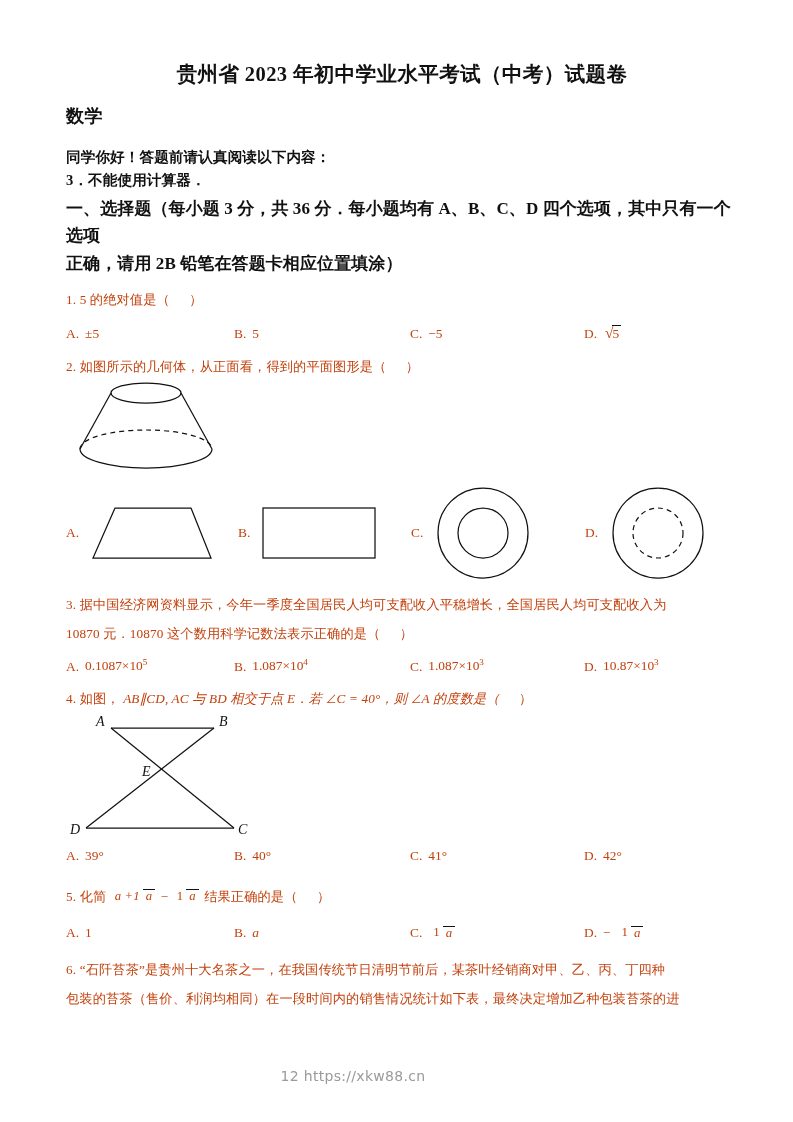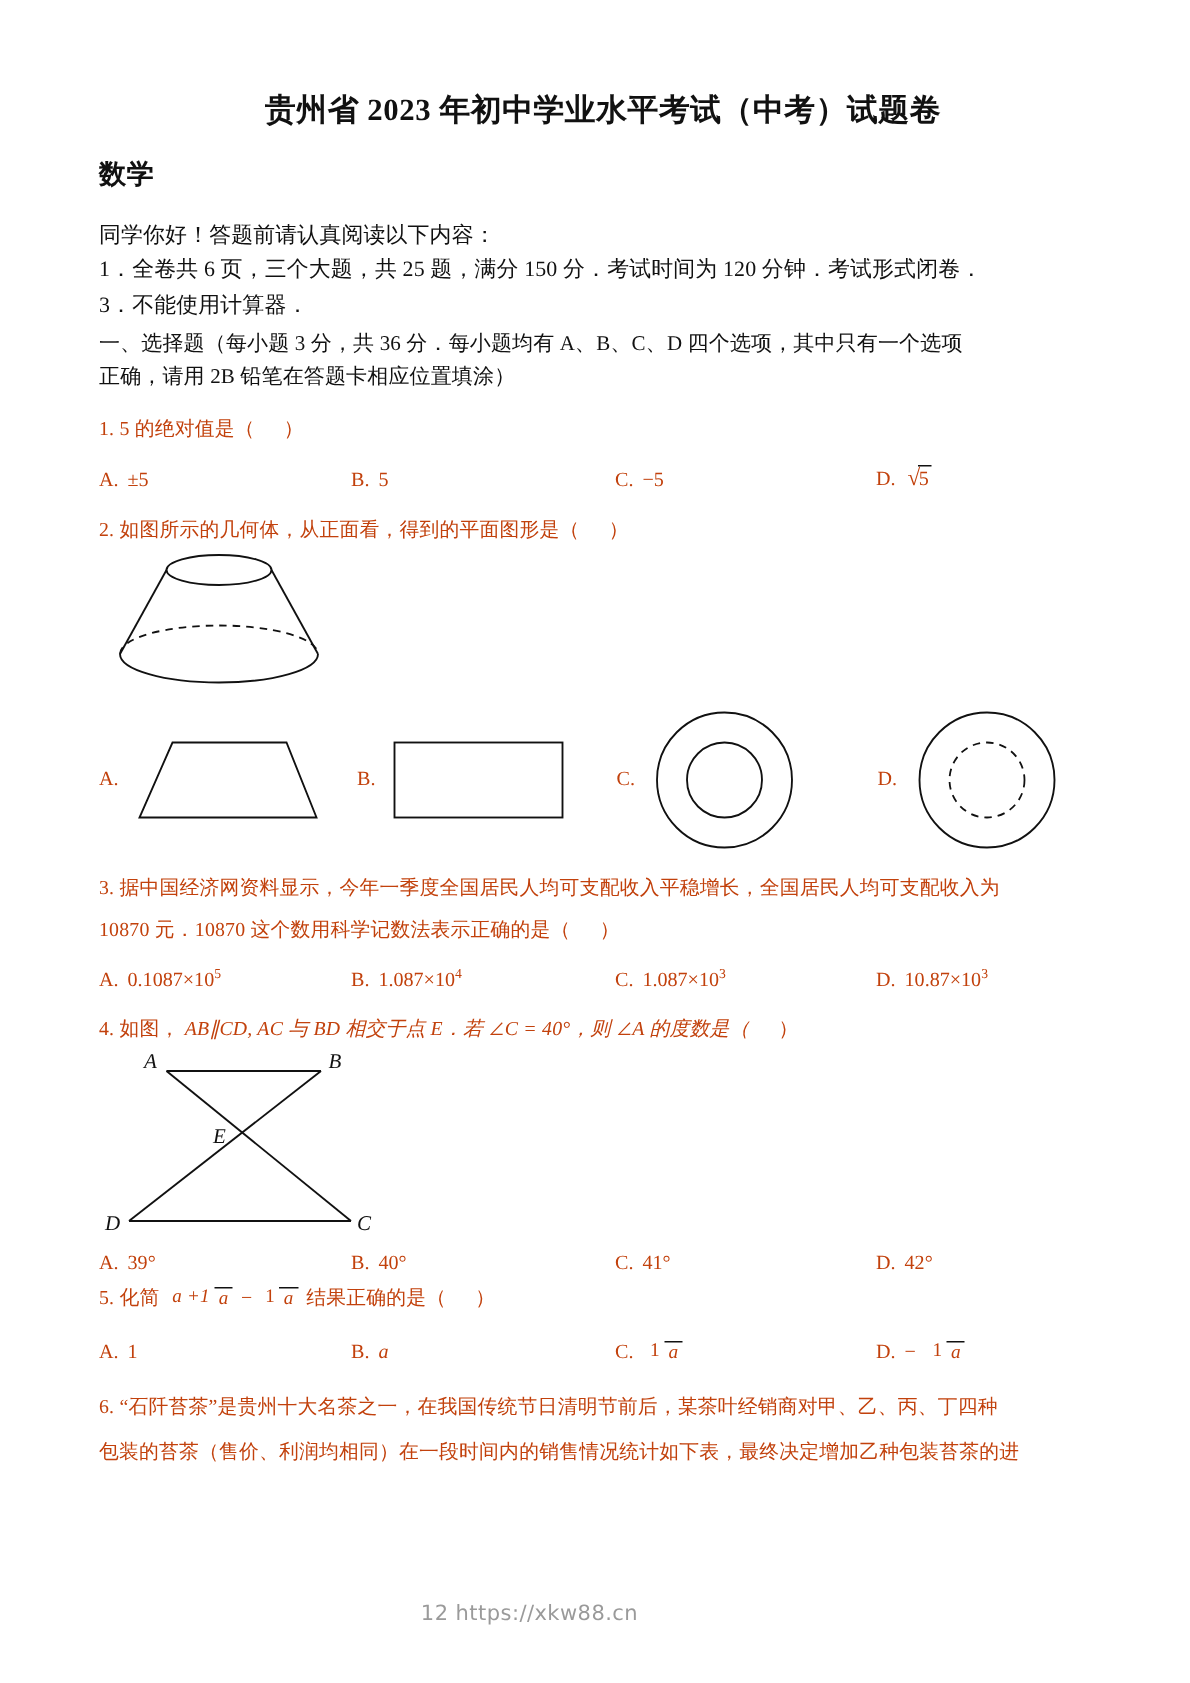--- a/index.html
+++ b/index.html
@@ -43,30 +43,30 @@
     text-align: left;
     font-weight: bold;
     font-size: 18px;
     margin-top: 16px;
     letter-spacing: 0.5px;
   }
 
   
   .instructions {
     margin-top: 18px;
-    font-weight: normal;
+    font-weight: bold;
     font-size: 14.6px;
     line-height: 1.62;
     letter-spacing: 0.1px;
   }
   .instructions div { white-space: nowrap; }
   .section-head {
     margin-top: 2px;
-    font-weight: normal;
-    font-size: 14px;
+    font-weight: bold;
+    font-size: 17px;
     line-height: 1.62;
     letter-spacing: 0.1px;
   }
 
   
   .q {
     font-size: 13.2px;
     line-height: 1.55;
     margin-top: 12px;
     color: #c2410c;
@@ -159,21 +159,20 @@
 <body>
 
 <div class="page">
   <div class="content">
 
     <div class="doc-title">贵州省 2023 年初中学业水平考试（中考）试题卷</div>
     <div class="doc-subject">数学</div>
 
     <div class="instructions">
       <div>同学你好！答题前请认真阅读以下内容：</div>
-      <div>1．全卷共 6 页，三个大题，共 25 题，满分 150 分．考试时间为 120 分钟．考试形式闭卷．</div>
       <div>3．不能使用计算器．</div>
     </div>
 
     <div class="section-head">
       <div>一、选择题（每小题 3 分，共 36 分．每小题均有 A、B、C、D 四个选项，其中只有一个选项</div>
       <div>正确，请用 2B 铅笔在答题卡相应位置填涂）</div>
     </div>
 
     <div class="q">
       <div class="q-stem">
@@ -322,21 +321,21 @@
           <span class="lbl">C.</span>
           <span>41°</span>
         </div>
         <div class="opt opt-3">
           <span class="lbl">D.</span>
           <span>42°</span>
         </div>
       </div>
     </div>
 
-    <div class="q" style="margin-top:2px">
+    <div class="q" style="margin-top:20px">
       <div class="q-stem">
         <span>5.</span>
         <span>化简</span>
         <span class="frac">
           <span class="num it">a +1</span>
           <span class="den it">a</span>
         </span>
         <span>−</span>
         <span class="frac">
           <span class="num">1</span>

